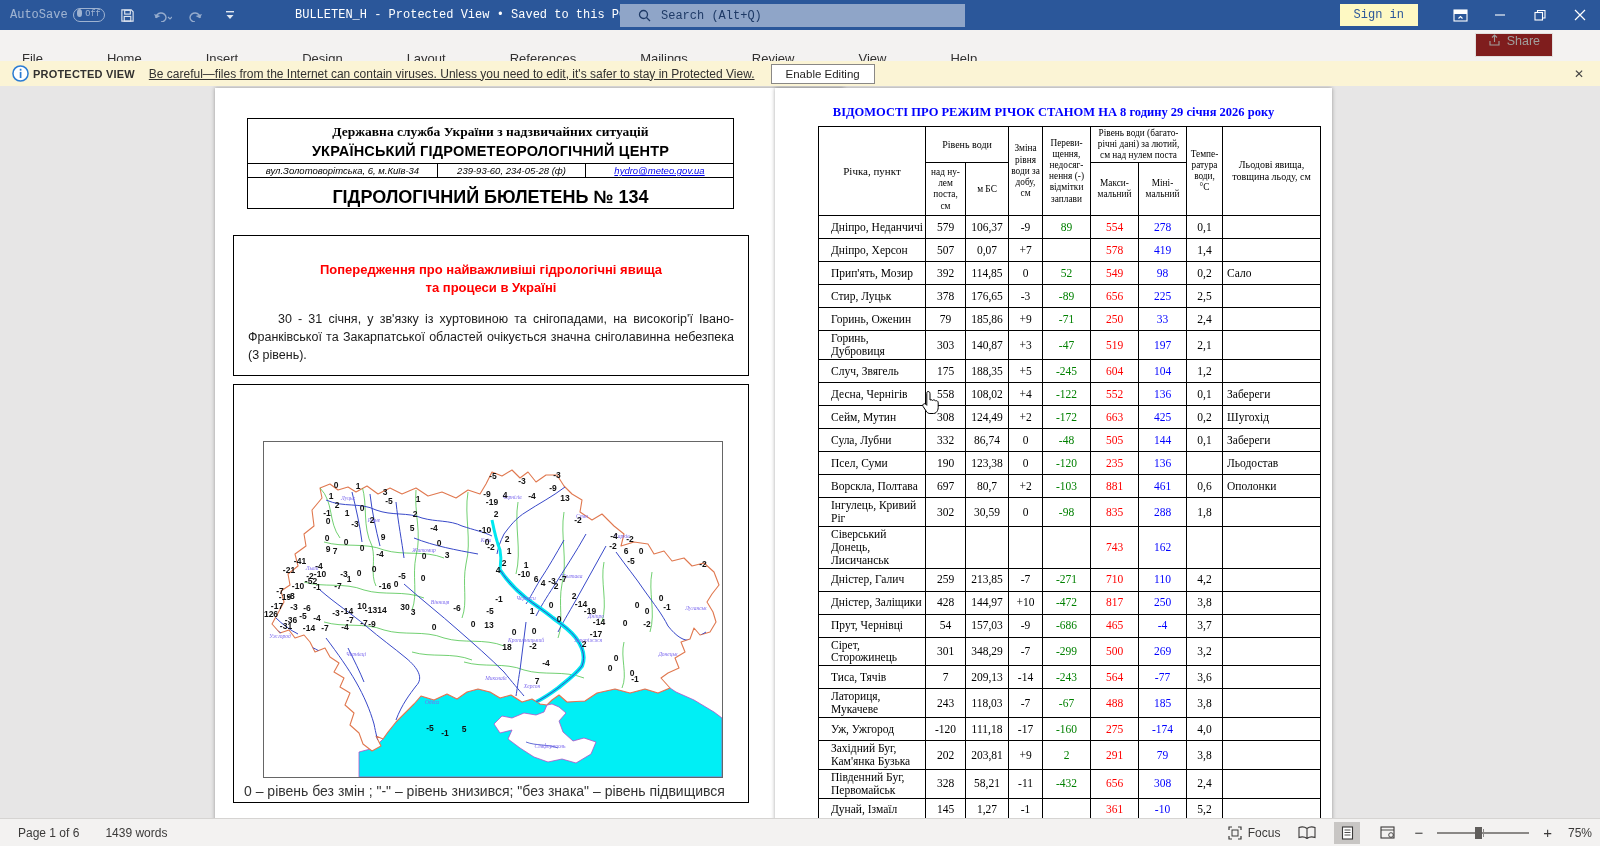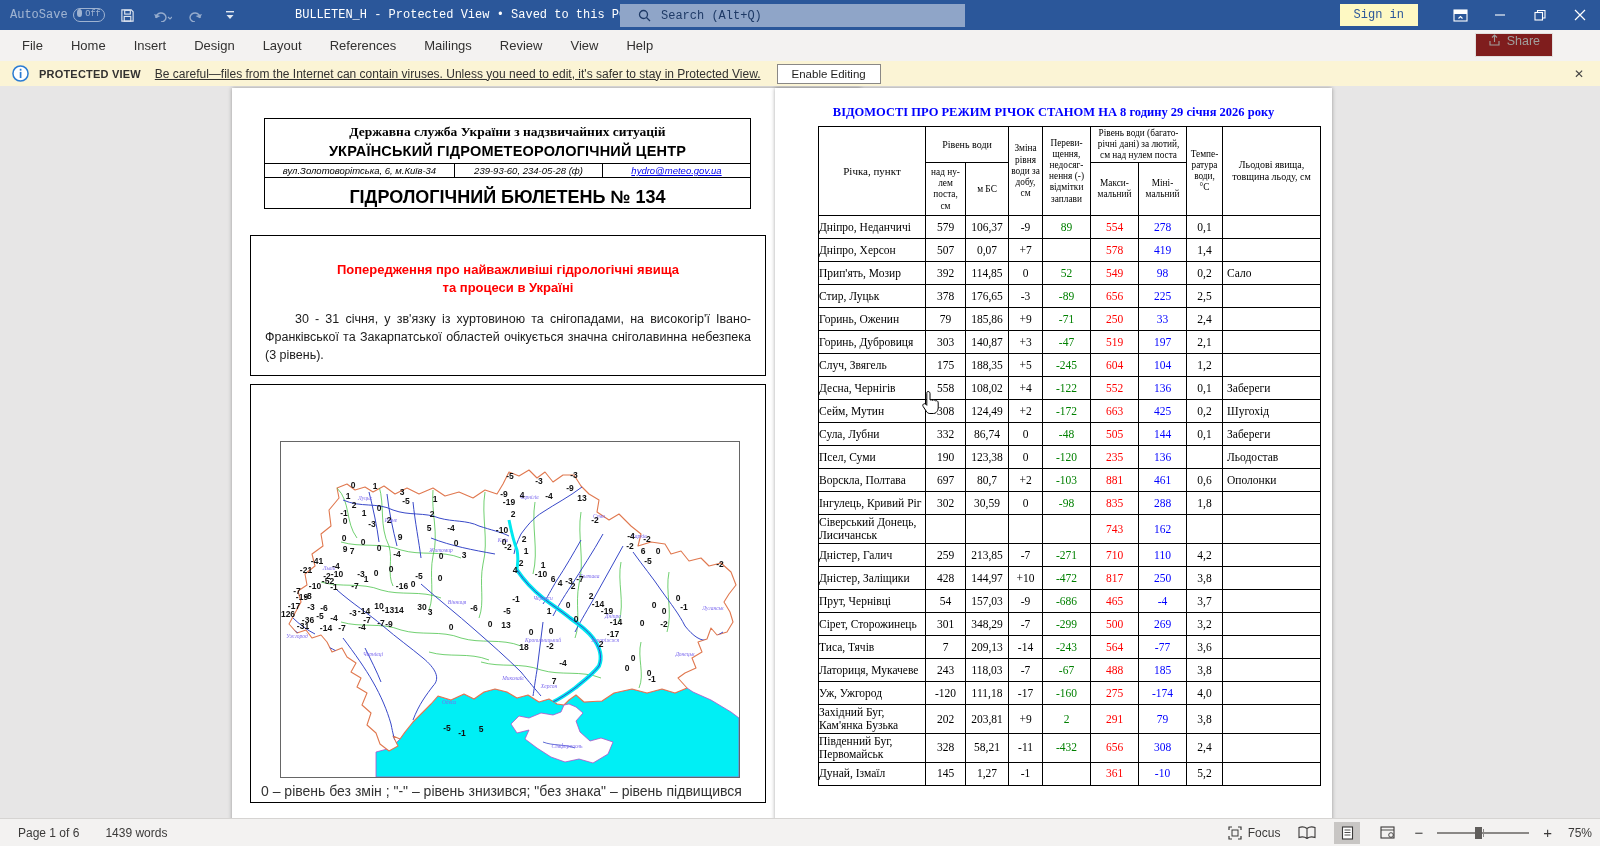--- a/index.html
+++ b/index.html
@@ -16,35 +16,35 @@
   .qbtn.dim { opacity:.5; }
   .doc-title { position:absolute; left:0; right:0; top:0; height:30px; display:flex; align-items:center; justify-content:flex-start; pointer-events:none;border-radius:10px; }
   .doc-title .inner { position:absolute; left:295px; font-size:12px; color:#fff; display:flex; gap:5px; align-items:center; pointer-events:auto; }
   .searchbox { position:absolute; left:620px; top:4px; width:345px; height:23px; background:#8FA5C8; color:#1E3A66; font-size:12px; display:flex; align-items:center; padding-left:18px; gap:10px; }
   .tb-right { position:absolute; right:0; top:0; height:30px; display:flex; align-items:center; }
   .signin { background:#fef9c3; color:#2B579A; font-size:12px; height:22px; padding:0 14px; display:flex; align-items:center; margin-right:22px; }
   .winbtn { width:40px; height:30px; display:flex; align-items:center; justify-content:center; color:#fff; font-size:13px; }
 
   
   .menubar { position:absolute; left:0; top:30px; width:1600px; height:31px; background:#F3F2F1; }
-  .tabs { position:absolute; left:8px; top:0; height:31px; display:flex; }
+  .tabs { position:absolute; left:8px; top:13px; height:31px; display:flex;gap:36px; }
   .tab { padding:0 14px; font-size:13px; color:#323130; display:flex; align-items:center; cursor:default; }
   .share-btn { position:absolute; right:47px; top:3px; height:24px; padding:0 12px; background:#7f1d1d; border:1px solid #E1DFDD; color:#A19F9D; font-size:12.5px; display:flex; gap:6px; }
 
   
   .banner { position:absolute; left:0; top:61px; width:1600px; height:25px; background:#FBF4D5; display:flex; align-items:center; }
-  .banner .plabel { font-size:11px; font-weight:bold; color:#323130; margin-left:10px; letter-spacing:.2px; }
+  .banner .plabel { font-size:11px; font-weight:bold; color:#323130; margin-left:4px; letter-spacing:.2px; }
   .banner .pmsg { font-size:12px; color:#323130; text-decoration:underline; margin-left:14px; }
   .enable-btn { margin-left:16px; height:20px; background:#fff; border:1px solid #8A8886; font-size:11.5px; color:#201F1E; padding:0 14px; display:flex; align-items:center; }
   .banner-close { position:absolute; right:12px; top:4px; font-size:12px; color:#444; width:18px; height:18px; display:flex; align-items:center; justify-content:center; }
 
   
   .docarea { position:absolute; left:0; top:86px; width:1600px; height:732px; background:#E7E6E6; overflow:hidden; }
   .page { position:absolute; top:2px; background:#fff; box-shadow:0 0 4px rgba(0,0,0,.35); height:740px; }
-  .page1 { left:232px; width:629px;text-decoration:underline; }
+  .page1 { left:215px; width:629px;text-decoration:underline; }
   .page2 { left:775px; width:557px; }
 
   
   .hdr-box { position:absolute; left:32px; top:30px; width:487px; border:1.6px solid #000; }
   .hdr1 { font-family:"Liberation Serif", serif; font-weight:bold; font-size:13.5px; text-align:center; padding-top:5px; }
   .hdr2 { font-weight:bold; font-size:14.5px; text-align:center; padding:3px 0 4px; letter-spacing:.2px; }
   .contact-row { display:flex; border-top:1px solid #000; border-bottom:1px solid #000; font-size:9.5px; font-style:italic; }
   .contact-row > div { padding:1px 2px; text-align:center; }
   .c1 { width:190px; border-right:1px solid #000; }
   .c2 { width:148px; border-right:1px solid #000; }
@@ -60,21 +60,21 @@
   .map-caption { font-weight:bold; font-size:12.3px; text-align:center; margin-top:7px; line-height:1.3; }
   .map-frame { position:absolute; left:29px; top:56px; width:460px; height:337px; border:1px solid #666; background:#fff; }
   .map-legend { position:absolute; left:10px; top:398px; font-size:14px; color:#333; }
 
   
   .p2-title { position:absolute; left:0; top:17px; width:100%; text-align:center; color:#0000FF; font-weight:bold; font-size:12.5px; font-family:"Liberation Serif", serif; }
   table.river { position:absolute; left:43px; top:38px; border-collapse:collapse; table-layout:fixed; width:502px; font-family:"Liberation Serif", serif; }
   table.river td, table.river th { border:1px solid #000; vertical-align:middle; }
   table.river th { font-weight:normal; font-size:9.3px; line-height:1.2; text-align:center; padding:1px 2px; }
   table.river td { font-size:11.5px; height:23px; text-align:center; padding:1px 2px; line-height:1.12; }
-  table.river td.name { text-align:left; padding-left:0; }
+  table.river td.name { text-align:left; padding-left:12px; }
   table.river td.ice  { text-align:left; padding-left:4px; }
   td.exc { color:#008000; }
   td.mx  { color:#FF0000; }
   td.mn  { color:#0000FF; }
 
   
   .statusbar { position:absolute; left:0; top:818px; width:1600px; height:28px; background:#F3F2F1; border-top:1px solid #D6D4D2; color:#3b3a39; font-size:12px; }
   .sb-left { position:absolute; left:18px; top:0; height:27px; display:flex; align-items:center; gap:26px; }
   .sb-right { position:absolute; right:8px; top:0; height:27px; display:flex; align-items:center; gap:14px; }
   .sb-ico { width:26px; height:22px; display:flex; align-items:center; justify-content:center; }

